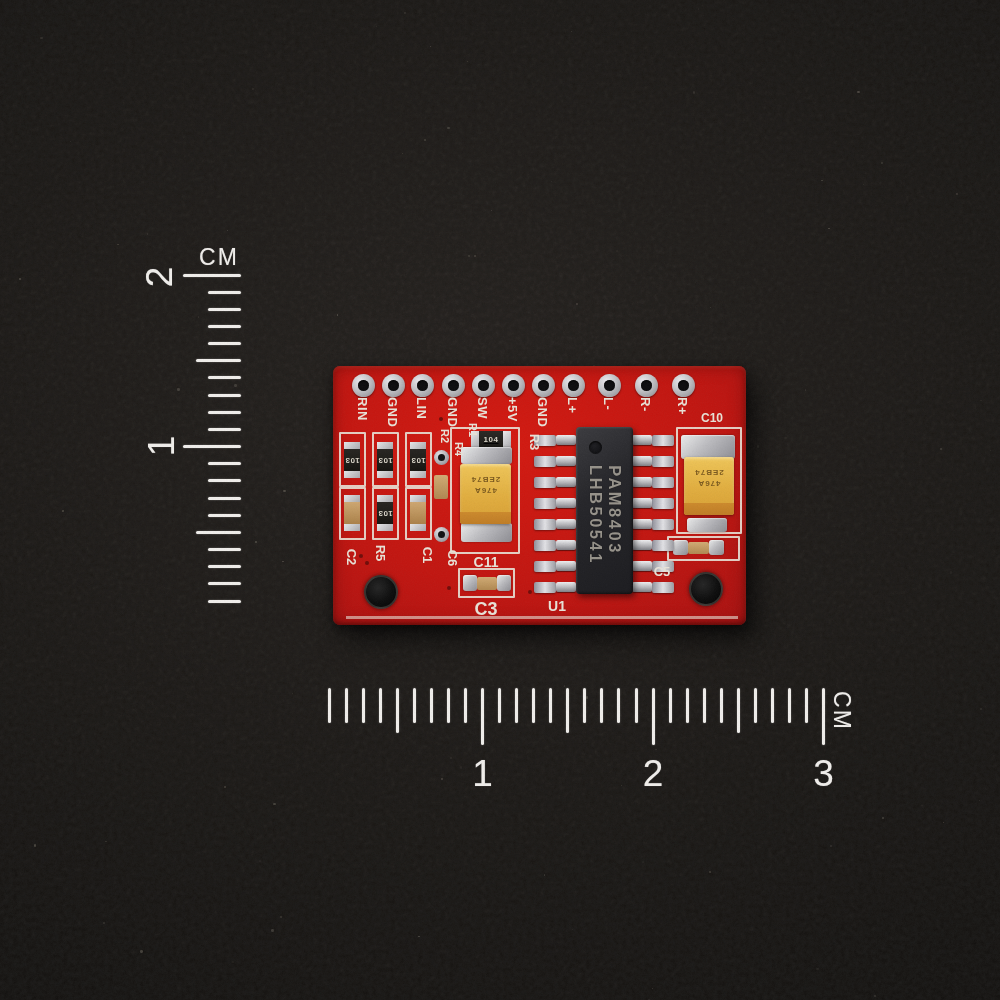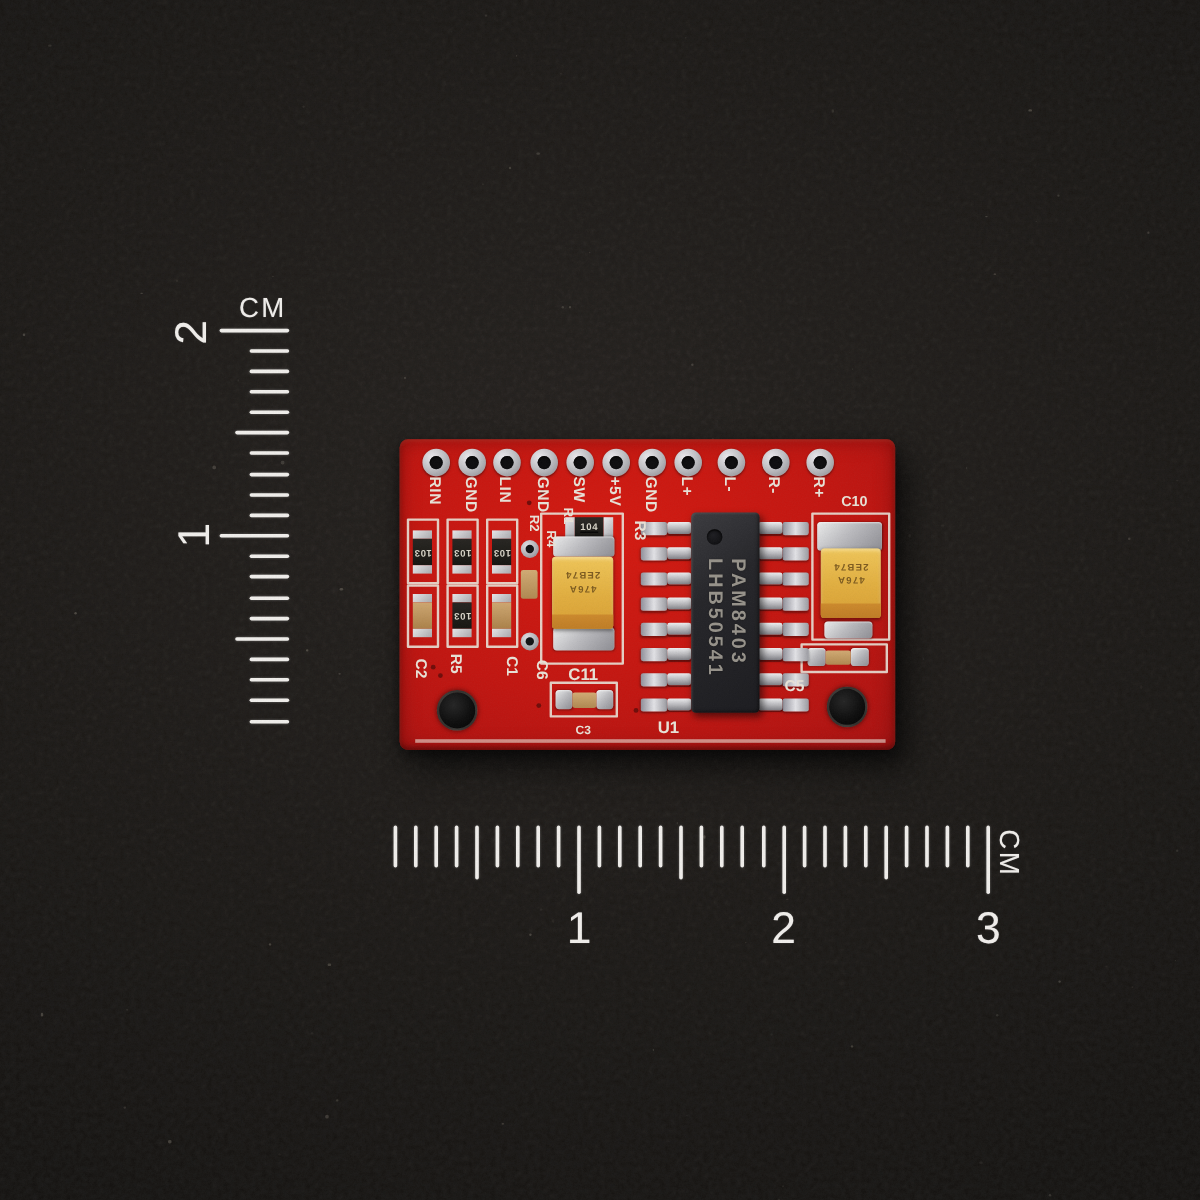--- a/index.html
+++ b/index.html
@@ -431,21 +431,21 @@
   <span class="desig r90" style="left:445px;top:436px;font-size:11px">R2</span>
   <span class="desig r90" style="left:459px;top:449px;font-size:11px">R4</span>
   <span class="desig r90" style="left:473px;top:430px;font-size:11px">R1</span>
   <span class="desig r90" style="left:534px;top:442px;font-size:13px">R3</span>
   <span class="desig" style="left:712px;top:418px;font-size:12px">C10</span>
   <span class="desig r90" style="left:351px;top:557px;font-size:13px">C2</span>
   <span class="desig r90" style="left:380px;top:553px;font-size:13px">R5</span>
   <span class="desig r90" style="left:427px;top:555px;font-size:13px">C1</span>
   <span class="desig r90" style="left:452px;top:558px;font-size:13px">C6</span>
   <span class="desig" style="left:486px;top:562px;font-size:14px">C11</span>
-  <span class="desig" style="left:486px;top:609px;font-size:10px">C3</span>
+  <span class="desig" style="left:486px;top:609px;font-size:18px">C3</span>
   <span class="desig" style="left:557px;top:606px;font-size:14px">U1</span>
   <span class="desig" style="left:662px;top:571px;font-size:13px">C5</span>
 
   <svg class="fx" width="1000" height="1000">
     <filter id="grain">
         <feTurbulence type="fractalNoise" baseFrequency="0.9" numOctaves="2" seed="4" stitchTiles="stitch"></feTurbulence>
         <feColorMatrix type="saturate" values="0"></feColorMatrix>
       </filter>
     <rect width="1000" height="1000" filter="url(#grain)" opacity="0.10" style="mix-blend-mode:multiply"></rect>
     <rect width="1000" height="1000" filter="url(#grain)" opacity="0.04" style="mix-blend-mode:screen"></rect>

